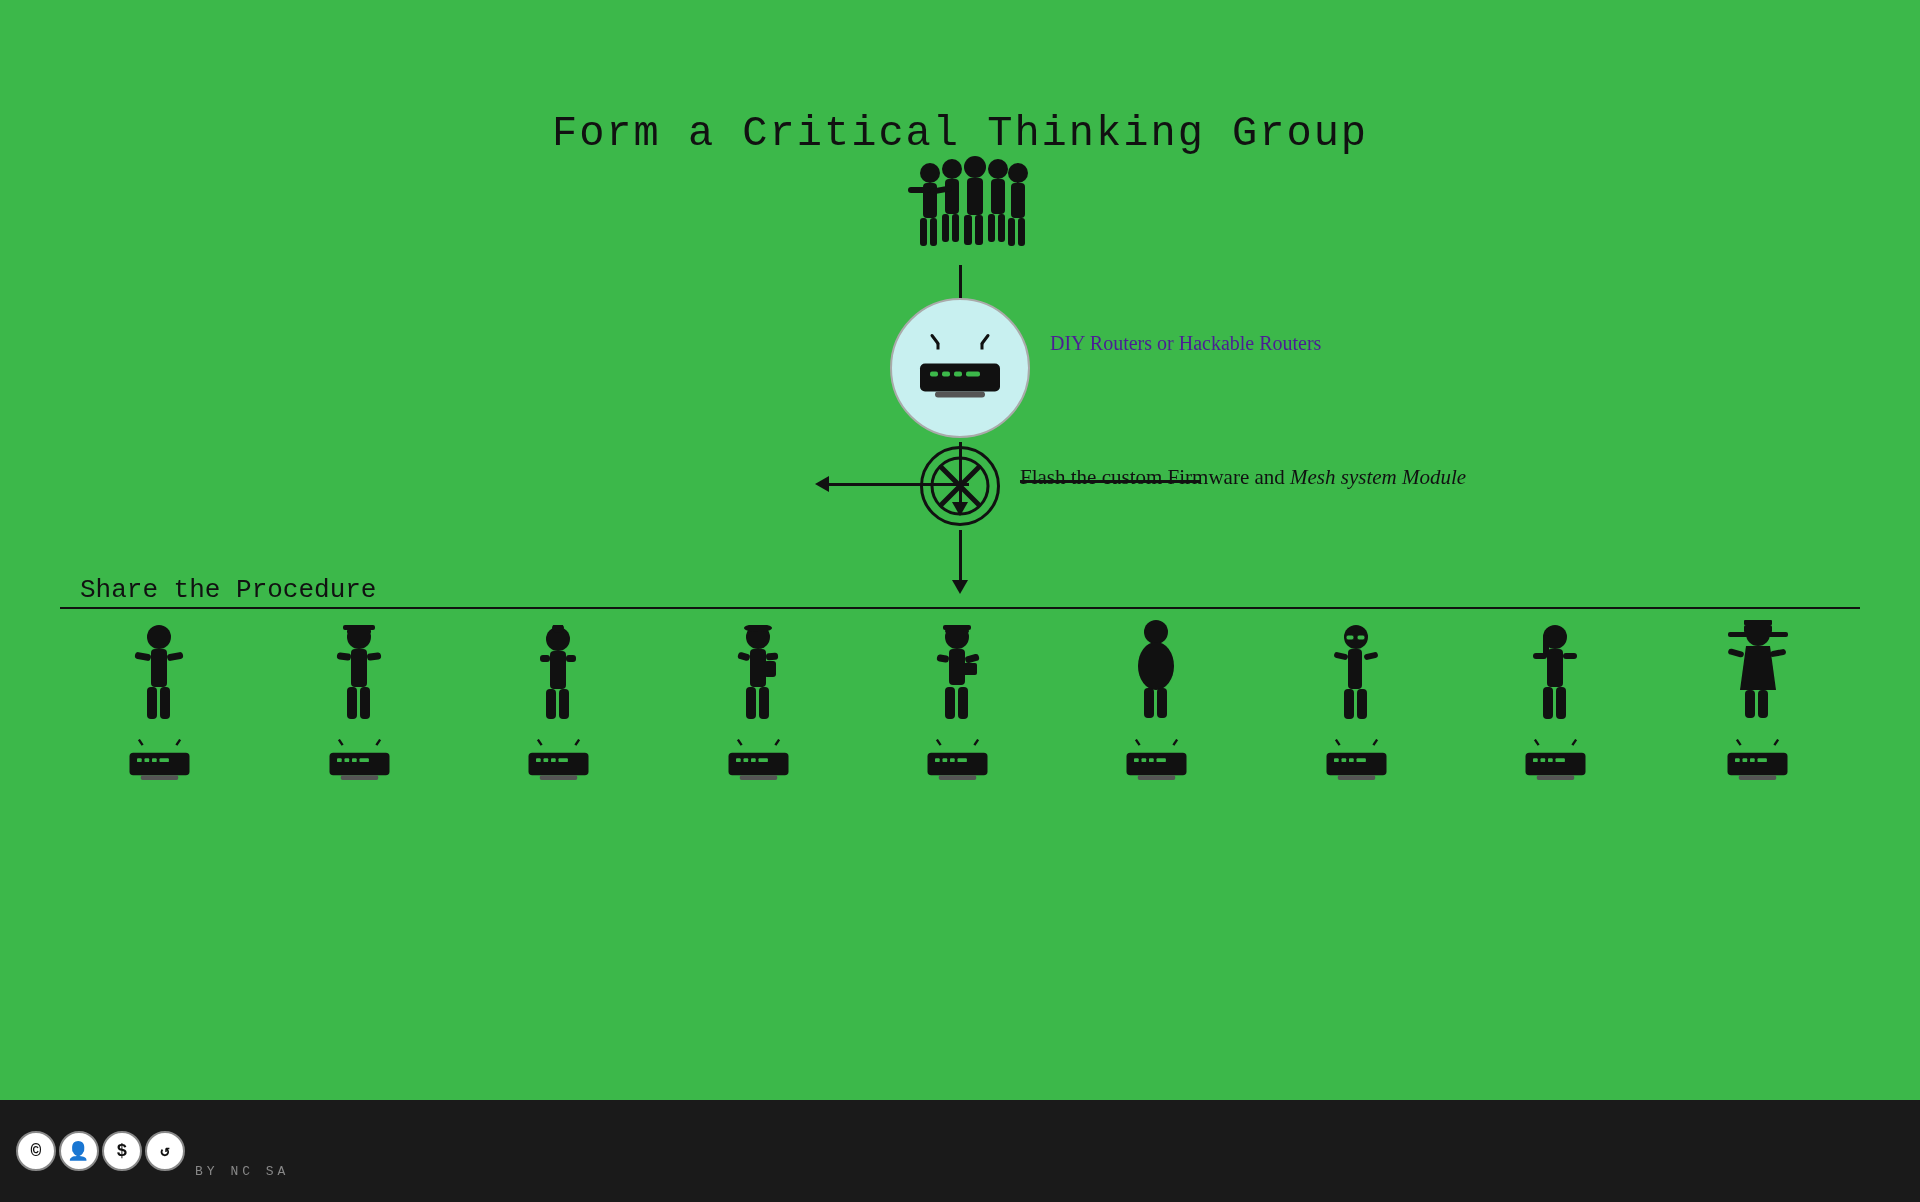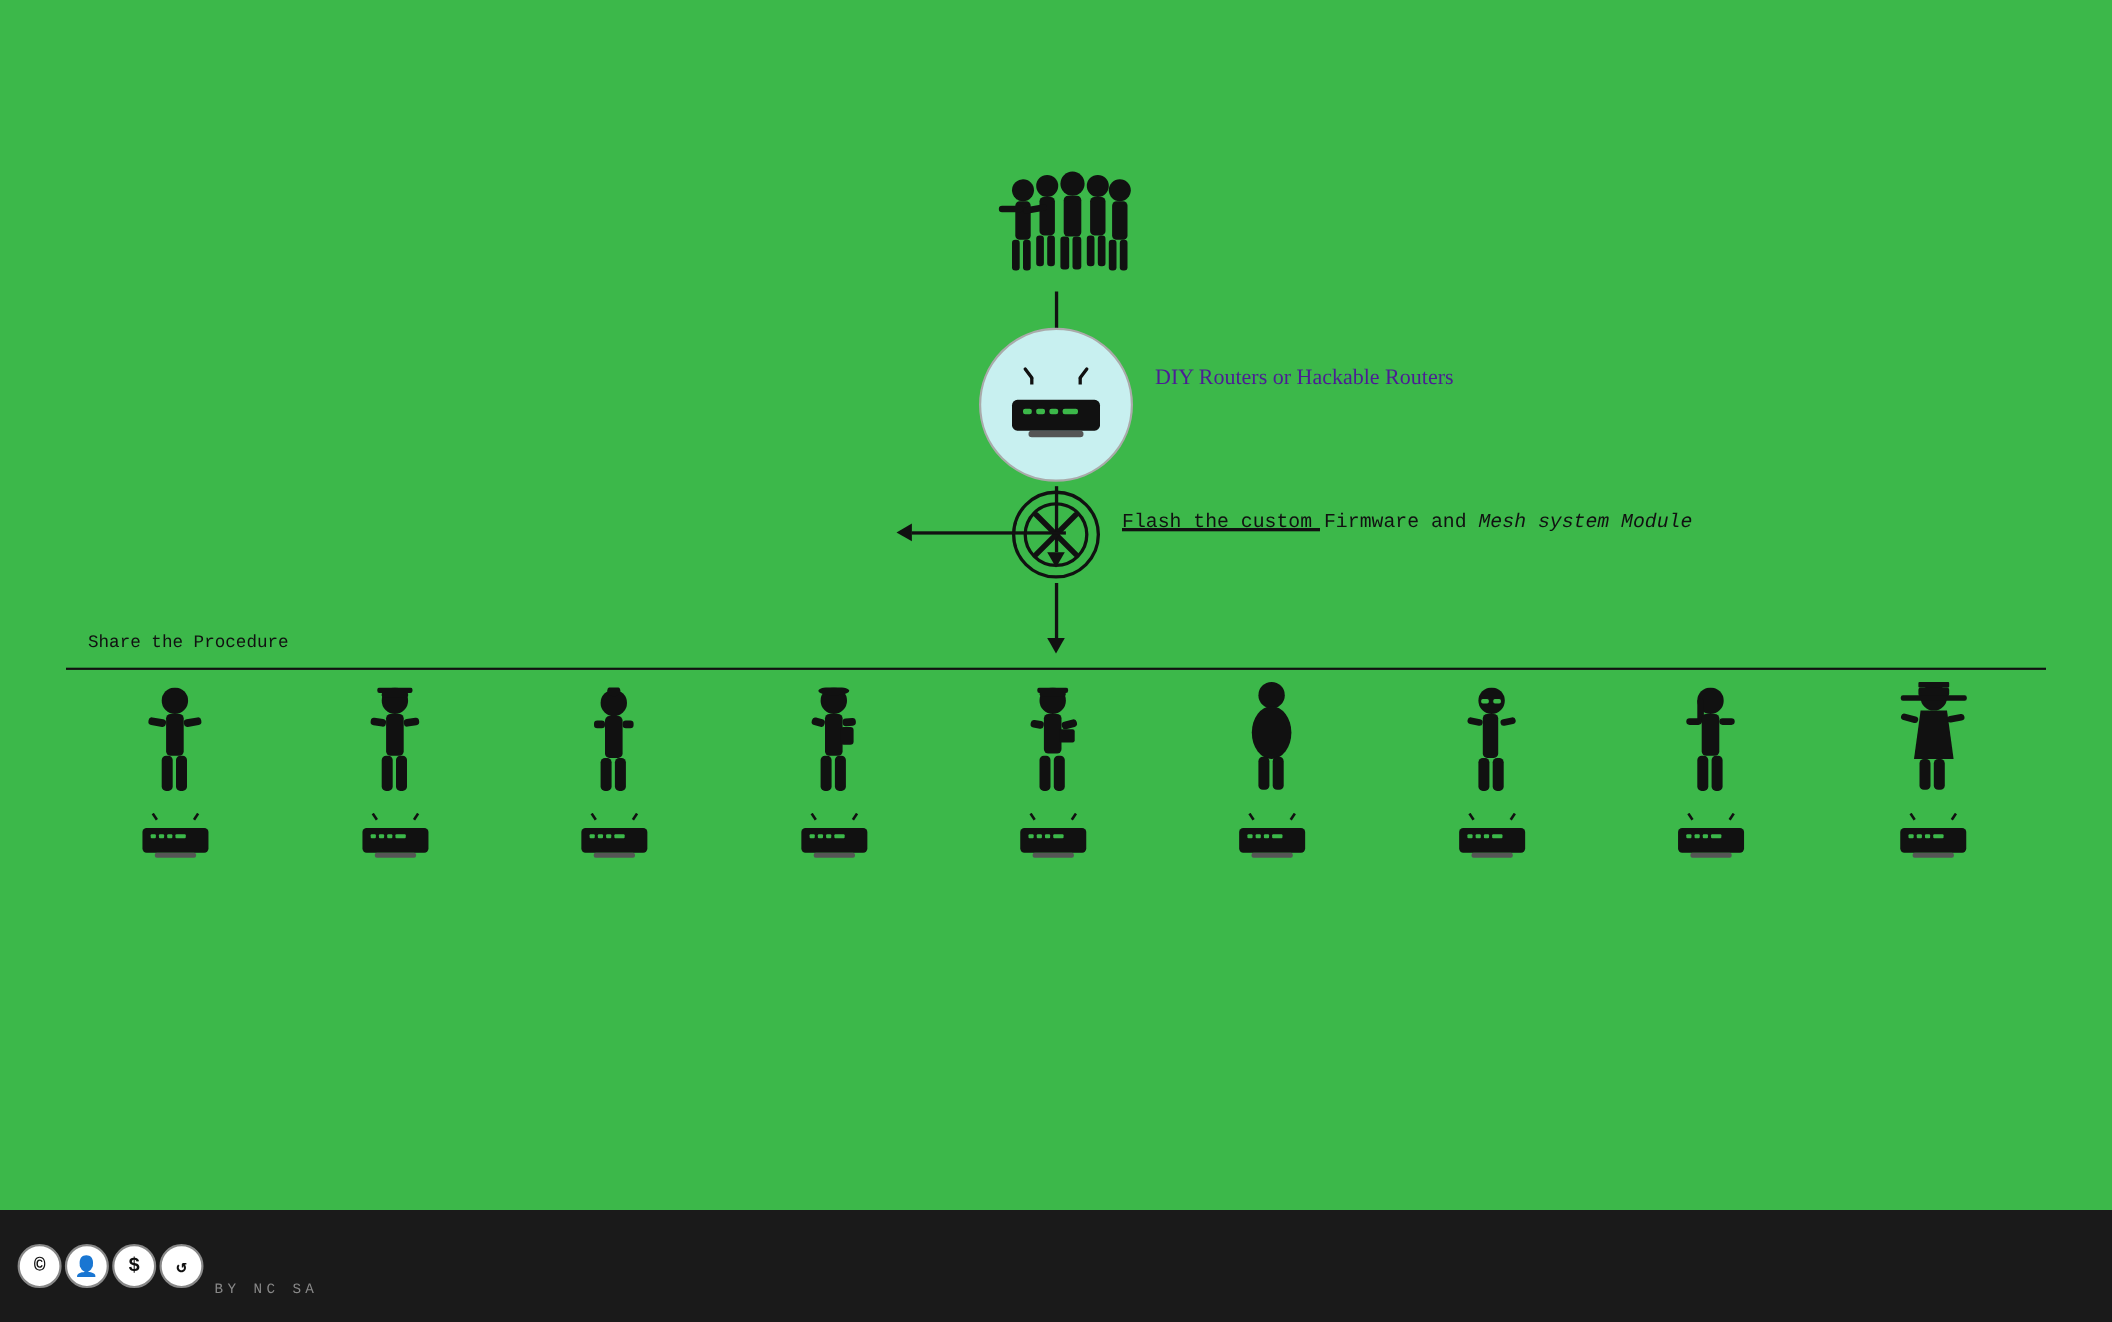--- a/index.html
+++ b/index.html
@@ -174,21 +174,21 @@
     #arrow3 {
       top: 530px;
     }
     #arrow3 .arrow-line { height: 40px; }
 
     
     #share-label {
       position: absolute;
       top: 575px;
       left: 80px;
-      font-size: 16px;
+      font-size: 26px;
       color: #111;
       font-family: 'Courier New', Courier, monospace;
     }
 
     
     #divider {
       position: absolute;
       top: 607px;
       left: 60px;
       right: 60px;
@@ -235,20 +235,21 @@
 
 <div id="header">
   <div id="header-title">
     <span>Setup</span><br>
     <span>Mesh Network : 1</span>
   </div>
 </div>
 
 <div id="main">
 
+  <div id="page-title">Form a Critical Thinking Group</div>
 
   <div id="people-group">
     <svg width="160" height="110" viewBox="0 0 160 110">
 
       <ellipse cx="50" cy="18" rx="10" ry="10" fill="#111"></ellipse>
       <rect x="43" y="28" width="14" height="35" rx="4" fill="#111"></rect>
       <rect x="40" y="63" width="7" height="28" rx="3" fill="#111"></rect>
       <rect x="50" y="63" width="7" height="28" rx="3" fill="#111"></rect>
 
       <ellipse cx="72" cy="14" rx="10" ry="10" fill="#111"></ellipse>
@@ -318,21 +319,21 @@
   <div id="firmware-arrow" style="position:absolute; top:480px; left:calc(50% + 60px); display:flex; align-items:center;">
     <div class="h-arrow-line" style="width:180px;"></div>
 
   </div>
 
   <div style="position:absolute; top:476px; left:calc(50% - 145px); display:flex; align-items:center;">
     <div class="h-arrow-head"></div>
     <div class="h-arrow-line" style="width:140px;"></div>
   </div>
 
-  <div id="firmware-label" style="position:absolute; top:465px; left:calc(50% + 60px); font-size:18px; color:#111; font-family:Liberation Mono, monospace; white-space:nowrap;">
+  <div id="firmware-label" style="position:absolute; top:465px; left:calc(50% + 60px); font-size:21px; color:#111; font-family:Liberation Serif, serif; white-space:nowrap;">
     <span>Flash the custom Firmware and</span> <em>Mesh system Module</em>
   </div>
 
   <div id="arrow3" class="arrow-down">
     <div class="arrow-line" style="height:50px;"></div>
     <div class="arrow-head"></div>
   </div>
 
   <div id="share-label">Share the Procedure</div>
 

